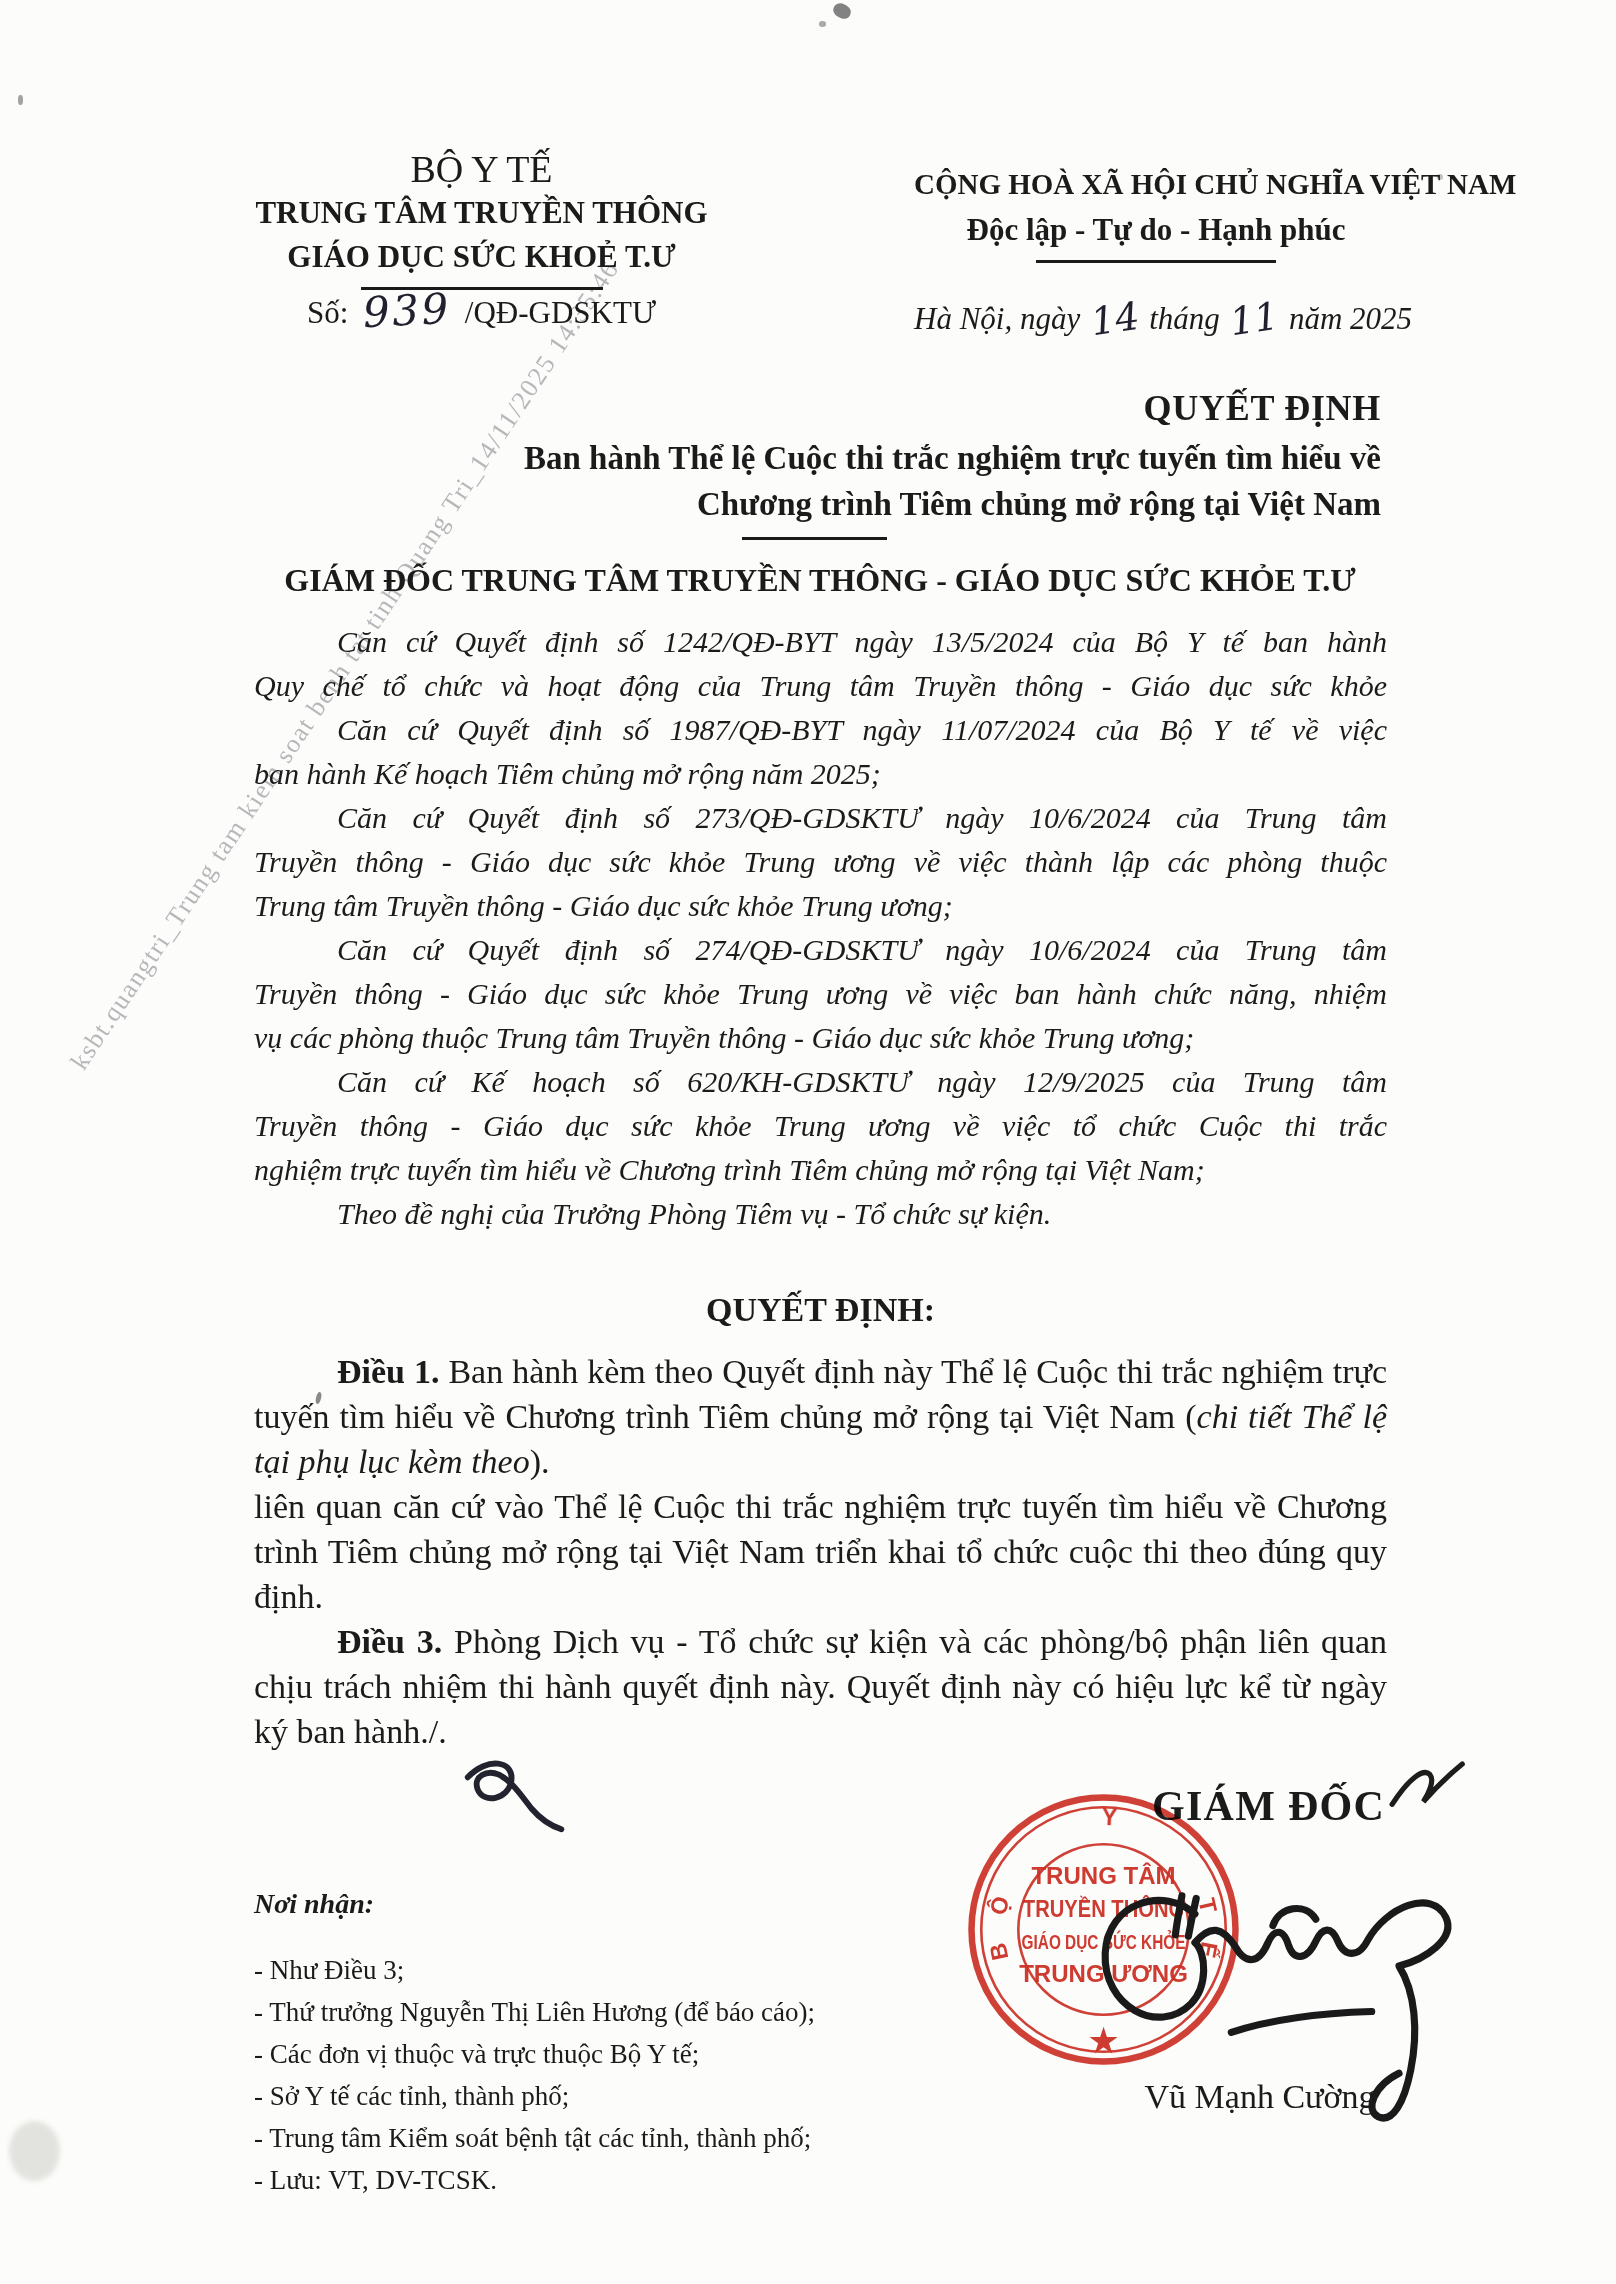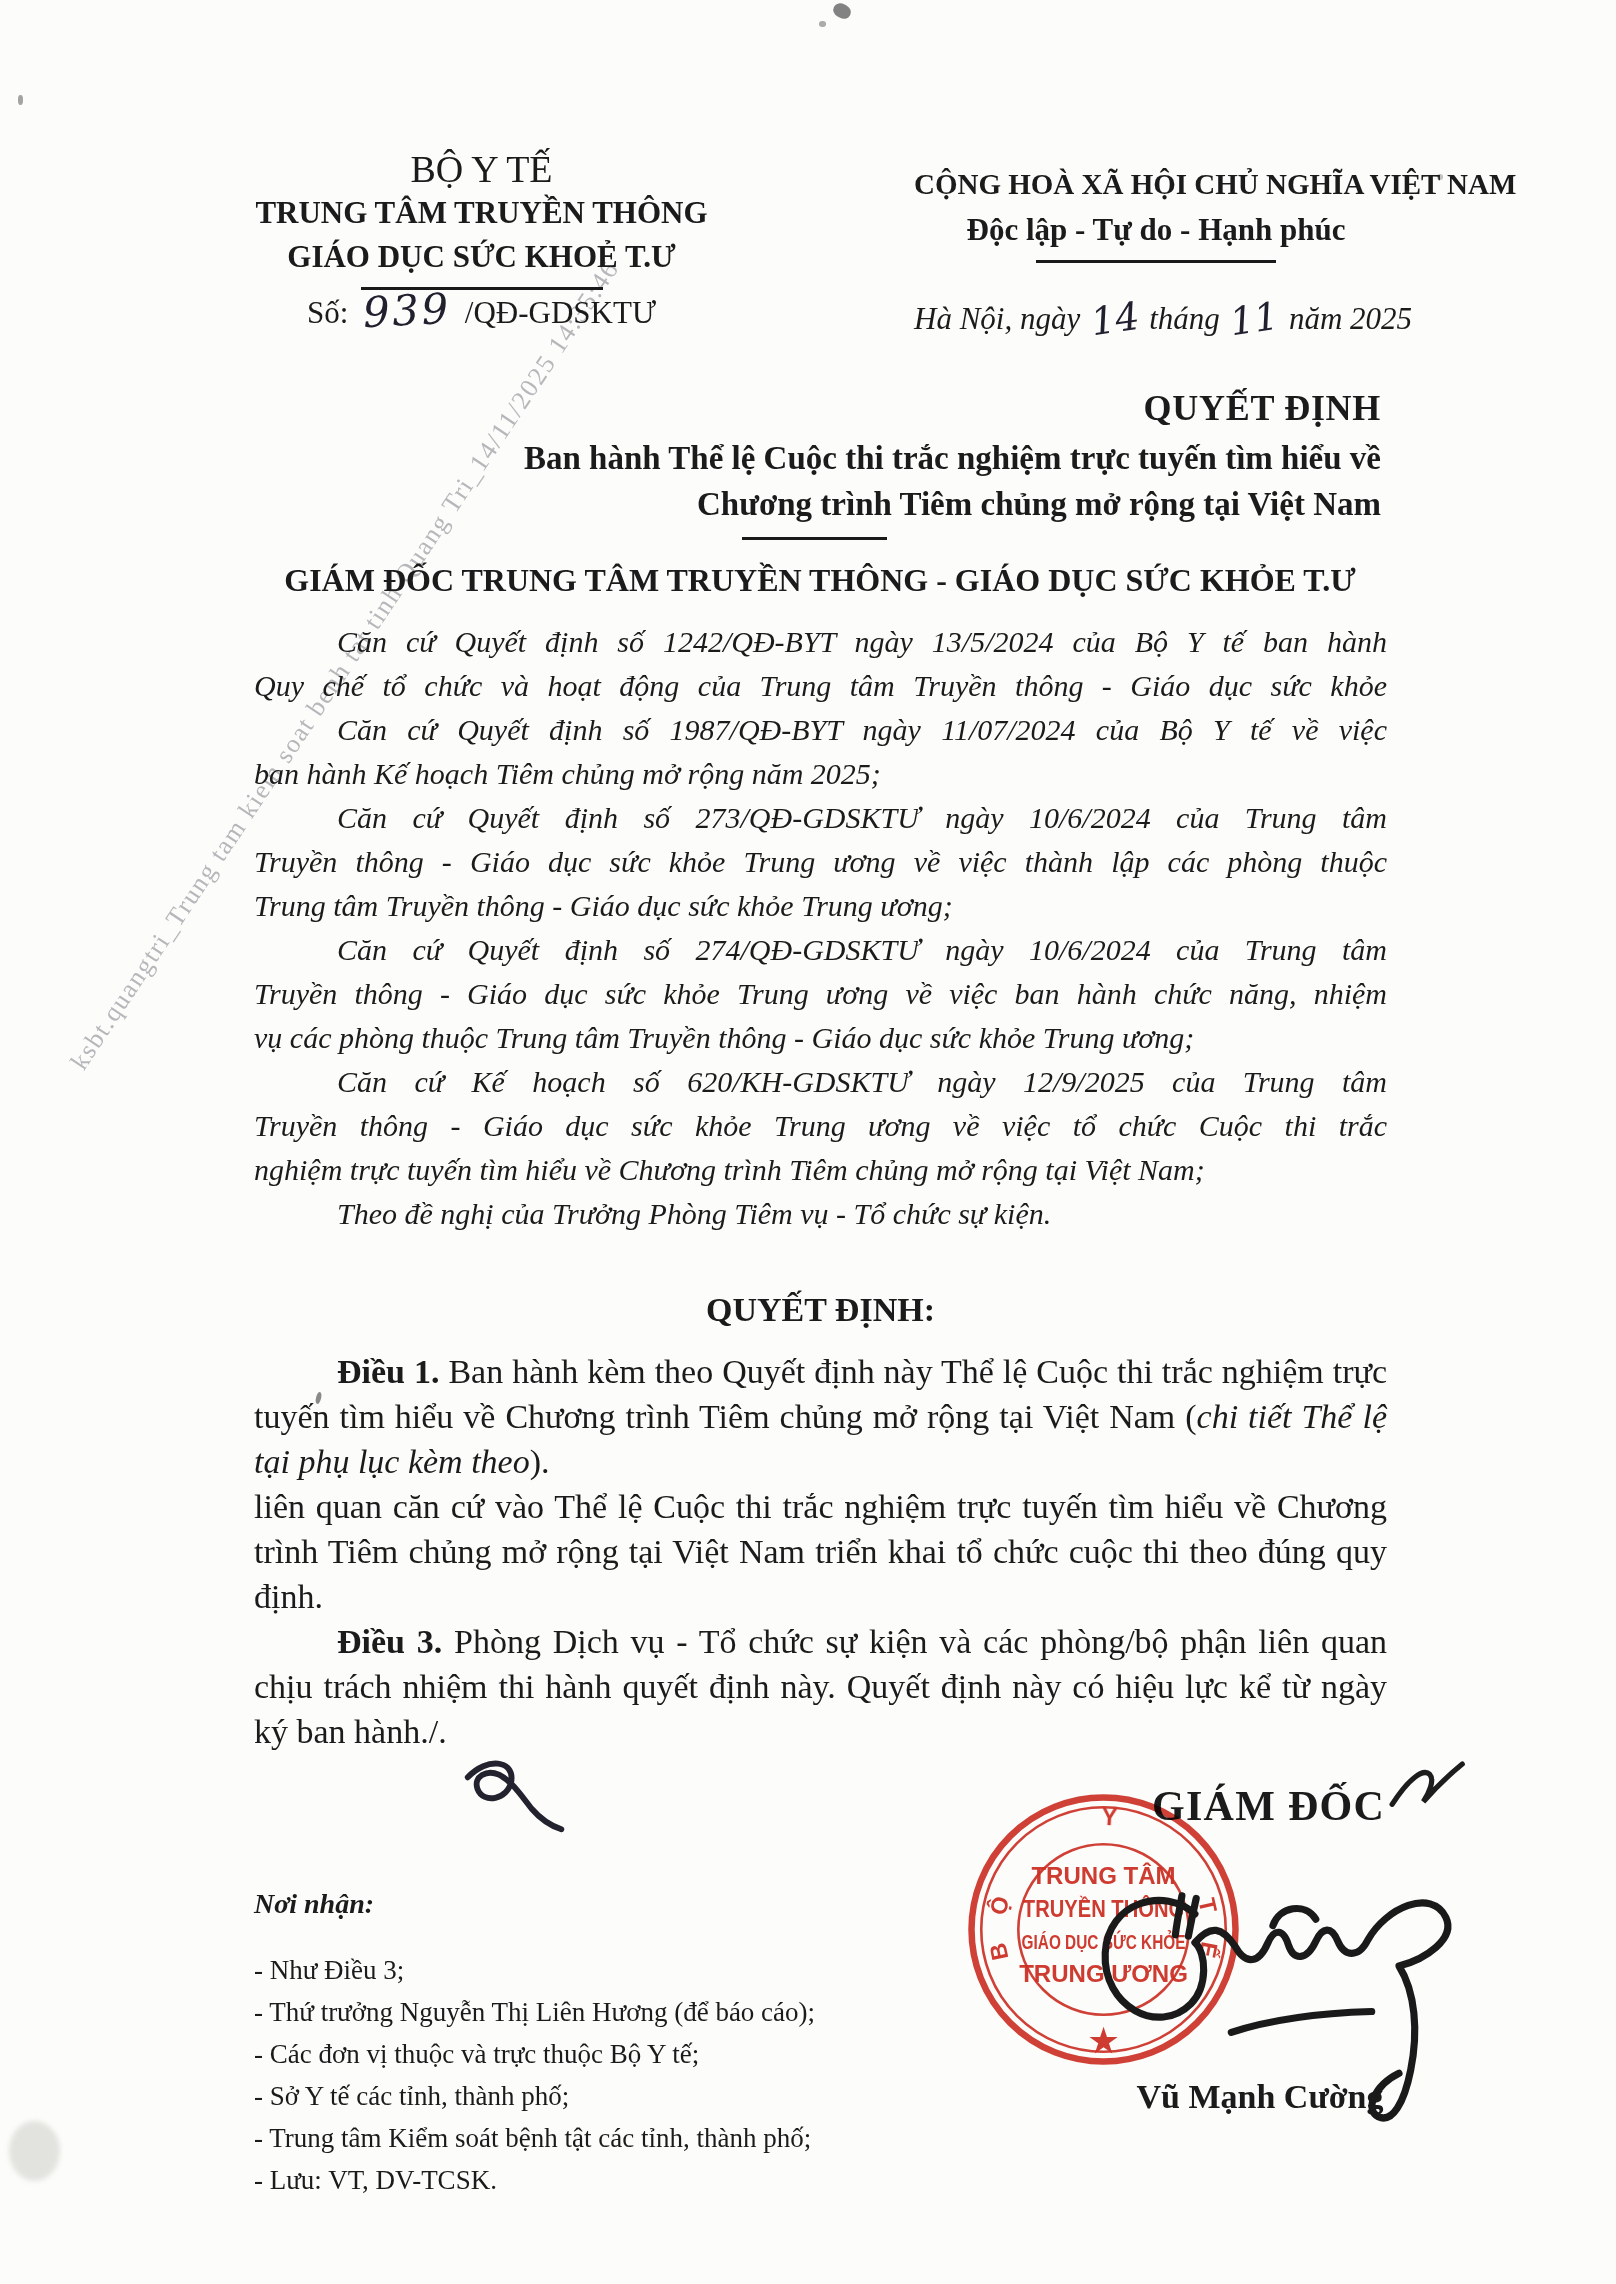--- a/index.html
+++ b/index.html
@@ -54,21 +54,21 @@
     font-size:34px; font-weight:bold;}
   
   .recipients{position:absolute; left:254px; top:1888px; width:586px;}
   .recipients .label{font-size:28px; font-weight:bold; font-style:italic;}
   .recipients ul{list-style:none; margin:29px 0 0 0; padding:0;}
   .recipients li{font-size:27px; line-height:42px; white-space:nowrap;}
   
   .sig-title{position:absolute; left:1152px; top:1782px; font-size:42px; font-weight:bold;
     letter-spacing:1.3px; white-space:nowrap;}
   .sig-name{position:absolute; left:1107px; top:2078px; width:306px; text-align:center;
-    font-size:34px; font-weight:bold; white-space:nowrap;}
+    font-size:34px; font-weight:normal; white-space:nowrap;}
   .stamp-svg{position:absolute; left:965px; top:1791px; mix-blend-mode:multiply;}
   .sign-svg{position:absolute; left:1067px; top:1862px;}
   .tick-svg{position:absolute; left:1383px; top:1756px;}
   .flourish-svg{position:absolute; left:448px; top:1750px;}
   
   .speck{position:absolute; background:#5a5a5a; border-radius:45%;}
   .sp1{left:833px; top:3.9px; width:18px; height:14.3px; transform:rotate(28deg); opacity:.75;}
   .sp2{left:819px; top:21px; width:7.2px; height:5.9px; opacity:.5;}
   .sp3{left:18px; top:95px; width:5.2px; height:9.8px; opacity:.55;}
   .sp4{left:316px; top:1392px; width:5.2px; height:12.4px; transform:rotate(14deg); opacity:.7;}

